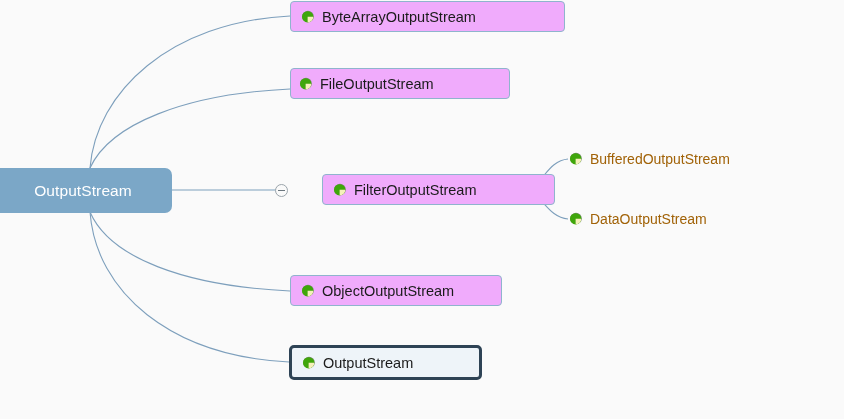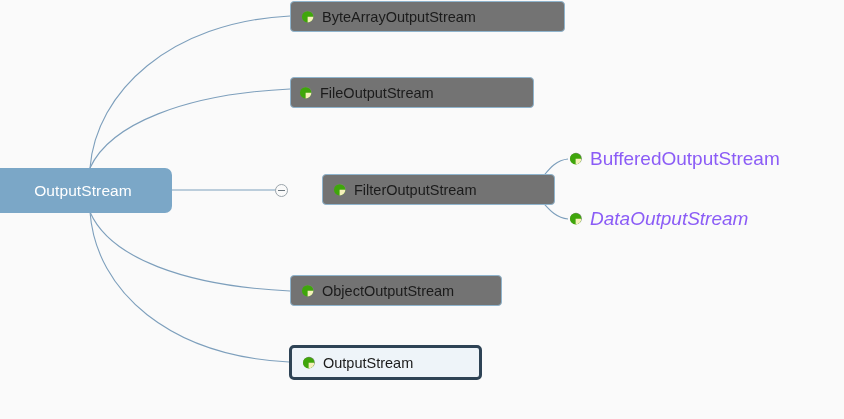--- a/index.html
+++ b/index.html
@@ -46,21 +46,21 @@
     color: #ffffff;
     font-size: 15.5px;
     font-family: "Liberation Sans", sans-serif;
     letter-spacing: 0.1px;
     white-space: nowrap;
   }
 
   
   .node {
     position: absolute;
-    background: #737373;
+    background: #f0abfc;
     border: 1px solid #8fb4cd;
     border-radius: 4px;
     display: flex;
     align-items: center;
     box-sizing: border-box;
     height: 31px;
     padding-left: 10px;
     z-index: 4;
   }
   .node.selected {
@@ -79,22 +79,22 @@
 
   
   .node-plain {
     position: absolute;
     display: flex;
     align-items: center;
     height: 20px;
     z-index: 4;
   }
   .node-plain .node-label {
-    font-size: 19px;
-    color: #8b5cf6;
+    font-size: 14px;
+    color: #a16207;
     margin-left: 7px;
     text-align: right;
   }
 
   
   .cls-icon {
     width: 14px;
     height: 14px;
     flex: 0 0 14px;
     display: block;
@@ -153,21 +153,21 @@
 
   <div class="node" style="left:290px; top:1px; width:275px;">
     <svg class="cls-icon" viewBox="0 0 16 16" xmlns="http://www.w3.org/2000/svg">
       <circle cx="8" cy="7.4" r="6.6" fill="#7b8a72"></circle>
       <circle cx="7.6" cy="7.8" r="6.5" fill="#3fa60b"></circle>
       <path d="M7.6 7.8 L14.1 7.8 A6.5 6.5 0 0 1 7.6 14.3 Z" fill="#f5f0ba"></path>
     </svg>
     <span class="node-label">ByteArrayOutputStream</span>
   </div>
 
-  <div class="node" style="left:290px; top:77px; width:244px;padding-left:8px;">
+  <div class="node" style="left:290px; top:68px; width:220px;padding-left:8px;">
     <svg class="cls-icon" viewBox="0 0 16 16" xmlns="http://www.w3.org/2000/svg">
       <circle cx="8" cy="7.4" r="6.6" fill="#7b8a72"></circle>
       <circle cx="7.6" cy="7.8" r="6.5" fill="#3fa60b"></circle>
       <path d="M7.6 7.8 L14.1 7.8 A6.5 6.5 0 0 1 7.6 14.3 Z" fill="#f5f0ba"></path>
     </svg>
     <span class="node-label">FileOutputStream</span>
   </div>
 
   <div class="node" style="left:290px; top:174px; width:233px;margin-left:32px;">
     <svg class="cls-icon" viewBox="0 0 16 16" xmlns="http://www.w3.org/2000/svg">
@@ -180,21 +180,21 @@
 
   <div class="node-plain" style="left:569px; top:149px;">
     <svg class="cls-icon" viewBox="0 0 16 16" xmlns="http://www.w3.org/2000/svg">
       <circle cx="8" cy="7.4" r="6.6" fill="#7b8a72"></circle>
       <circle cx="7.6" cy="7.8" r="6.5" fill="#3fa60b"></circle>
       <path d="M7.6 7.8 L14.1 7.8 A6.5 6.5 0 0 1 7.6 14.3 Z" fill="#f5f0ba"></path>
     </svg>
     <span class="node-label">BufferedOutputStream</span>
   </div>
 
-  <div class="node-plain" style="left:569px; top:209px;font-style:italic;">
+  <div class="node-plain" style="left:569px; top:209px;">
     <svg class="cls-icon" viewBox="0 0 16 16" xmlns="http://www.w3.org/2000/svg">
       <circle cx="8" cy="7.4" r="6.6" fill="#7b8a72"></circle>
       <circle cx="7.6" cy="7.8" r="6.5" fill="#3fa60b"></circle>
       <path d="M7.6 7.8 L14.1 7.8 A6.5 6.5 0 0 1 7.6 14.3 Z" fill="#f5f0ba"></path>
     </svg>
     <span class="node-label">DataOutputStream</span>
   </div>
 
   <div class="node" style="left:290px; top:275px; width:212px;">
     <svg class="cls-icon" viewBox="0 0 16 16" xmlns="http://www.w3.org/2000/svg">

